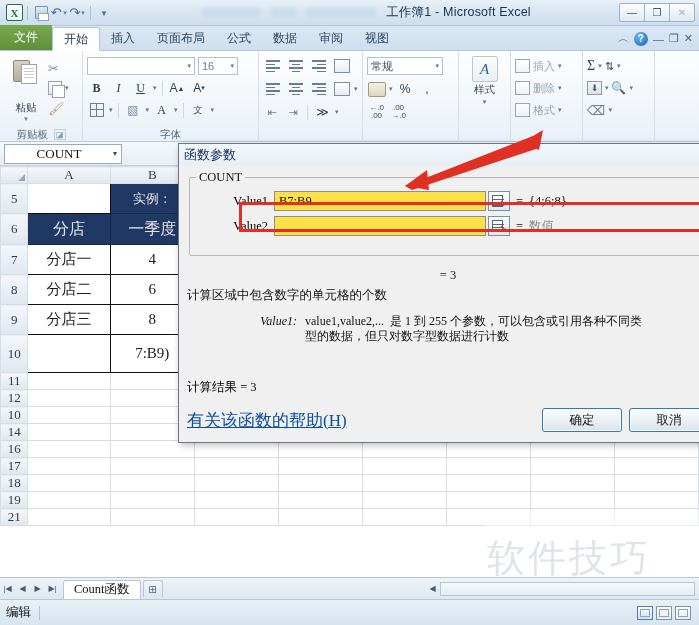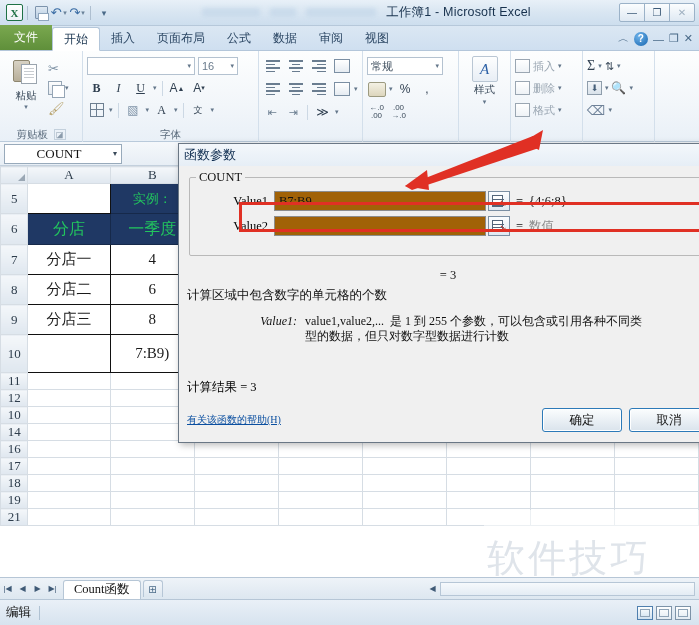--- a/index.html
+++ b/index.html
@@ -207,21 +207,21 @@
     border-left:7px solid transparent;border-bottom:7px solid #9aa7b4;
   }
   td.rowhdr{
     width:28px;background:linear-gradient(180deg,#f4f7fa,#dfe7ef);
     border:1px solid #b3bfca;color:#2e3d4c;font-size:11.5px;
     text-align:center;
   }
   td.cell{width:88px;}
   td.cellA{width:84px;}
   td.cellB{width:86px;}
-  .hdr-navy{background:#1f3864;color:#22c55e;font-weight:bold;border:1px solid #16294a !important;}
+  .hdr-navy{background:#1f3864;color:#e5e5e5;font-weight:bold;border:1px solid #16294a !important;}
   .datacell{border:1px solid #111 !important;}
 
   
   #dialog{
     position:absolute;left:178px;top:143px;width:540px;height:300px;
     background:#f0f0f0;border:1px solid #6a7785;
     box-shadow:2px 2px 7px rgba(0,0,0,.28);
     font-family:"Liberation Serif",serif;
     overflow:hidden;
   }
@@ -232,21 +232,21 @@
   }
   #dlg-body{position:relative;height:278px;padding:0 8px;}
   fieldset.fn-group{
     border:1px solid #b9b9b9;border-radius:2px;margin:4px 2px 0 2px;
     padding:2px 6px 8px 6px;height:86px;position:relative;
   }
   fieldset.fn-group legend{font-size:12.5px;color:#111;padding:0 3px;}
   .arg-row{display:flex;align-items:center;height:22px;margin-top:3px;}
   .arg-lbl{width:78px;text-align:right;padding-right:6px;font-size:12.5px;color:#000000;}
   .arg-in{
-    width:212px;height:20px;background:#a16207;border:1px solid #8d8d8d;
+    width:212px;height:20px;background:#fde047;border:1px solid #8d8d8d;
     display:flex;align-items:center;padding-left:4px;
     font-size:12.5px;color:#111;
   }
   .rangebtn{
     width:22px;height:20px;margin-left:2px;border:1px solid #7b8fa3;
     background:linear-gradient(180deg,#fbfdff,#dfe8f1);
     position:relative;
   }
   .rangebtn .rb-grid{position:absolute;left:3px;top:3px;width:11px;height:12px;background:#fff;border:1px solid #53657a;}
   .rangebtn .rb-grid:before{content:"";position:absolute;left:0;top:3px;width:11px;height:1px;background:#53657a;box-shadow:0 3px 0 0 #53657a,0 6px 0 0 #53657a;}
@@ -258,21 +258,21 @@
     text-align:center;margin-top:12px;font-size:12.5px;color:#111;
   }
   .desc{margin-top:4px;font-size:12.5px;color:#111;}
   .arghelp{
     margin-top:10px;display:flex;font-size:12px;color:#111;line-height:15px;
   }
   .arghelp .ah-name{width:118px;text-align:right;padding-right:8px;white-space:nowrap;font-style:italic;}
   .arghelp .ah-txt{flex:1;white-space:pre-wrap;}
   .calc-line{position:absolute;left:8px;bottom:52px;font-size:12.5px;color:#000000;}
   .dlg-foot{position:absolute;left:8px;right:8px;bottom:16px;display:flex;align-items:center;}
-  .helplink{font-size:10px;color:#0b4fa0;text-decoration:underline;}
+  .helplink{font-size:17px;color:#0b4fa0;text-decoration:underline;}
   .dlg-btns{margin-left:auto;display:flex;gap:7px;}
   .dbtn{
     width:80px;height:24px;border:1px solid #2d7ab8;border-radius:3px;
     background:linear-gradient(180deg,#fbfdfe,#dae3ec);
     display:flex;align-items:center;justify-content:center;
     font-size:12.5px;color:#111;box-shadow:inset 0 0 0 1px #fff;
   }
   #hilite{
     position:absolute;left:60px;top:32px;width:468px;height:30px;
     border:3px solid #e03024;pointer-events:none;
@@ -380,21 +380,21 @@
 
 <div id="ribbon">
 
   <div class="rgroup" style="width:82px">
     <div class="rg-body">
       <div class="bigbtn">
         <span class="paste-ic">
           <span class="clip"></span>
             <span class="sheet"></span>
         </span>
-        <span style="margin-top:4px">粘贴</span>
+        <span style="margin-top:16px">粘贴</span>
         <span class="caret">▾</span>
       </div>
       <div style="display:flex;flex-direction:column;margin-top:2px">
         <div class="mini">
             <span class="scissors">✂</span>
           </div>
         <div class="mini">
             <span class="copy-ic"></span>
             <span class="caret">▾</span>
           </div>

